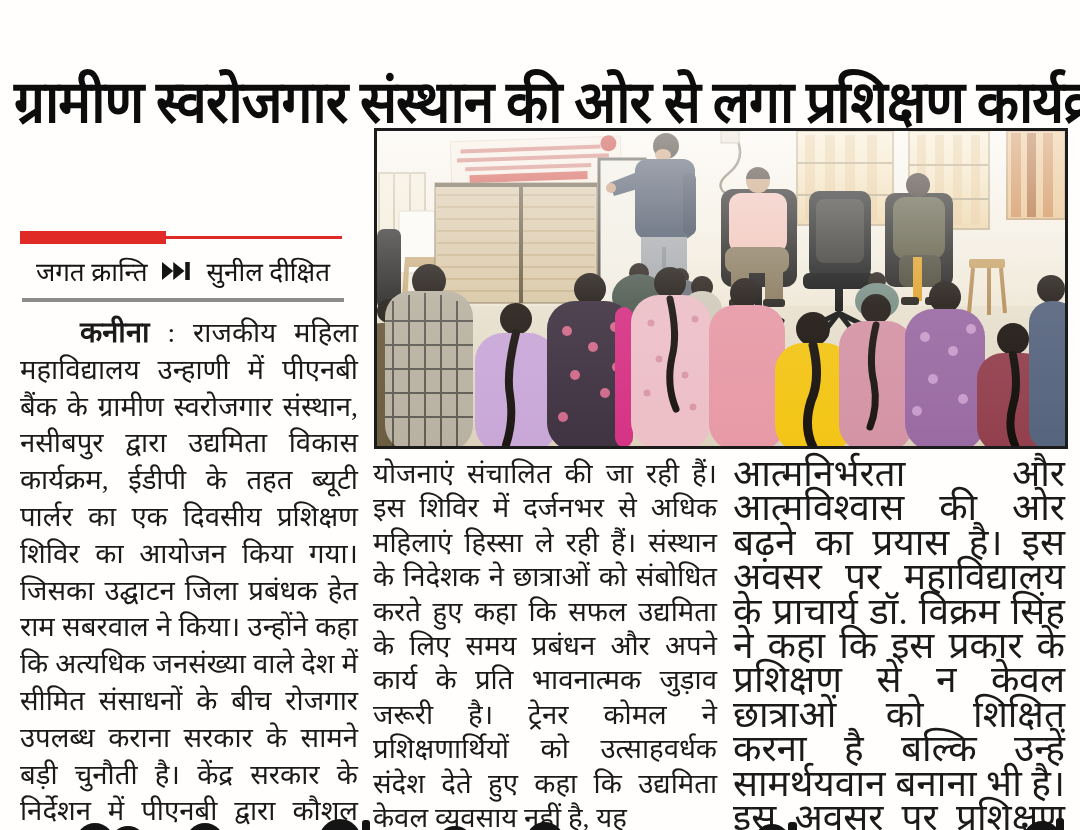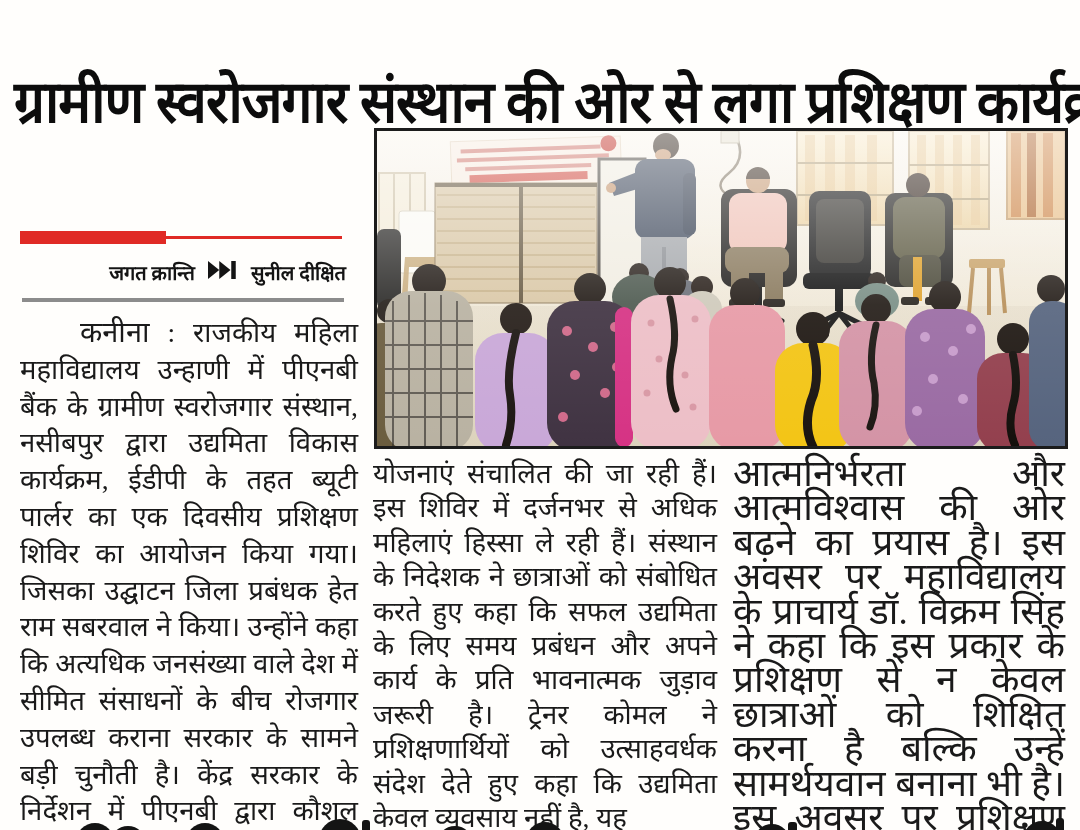--- a/index.html
+++ b/index.html
@@ -18,35 +18,35 @@
   .subhead{
     position:absolute;left:20px;top:134px;width:342px;
     font-size:34px;font-weight:800;line-height:47px;color:#101010;
   }
   .subhead .ff-icon{display:inline-block;vertical-align:baseline;margin-right:10px;}
   .redbar{position:absolute;left:20px;top:231px;width:324px;height:14px;}
   .redbar .thick{position:absolute;left:0;top:0;width:146px;height:13px;background:#e02a25;}
   .redbar .thin{position:absolute;left:146px;top:5px;width:176px;height:3px;background:#e02a25;}
   .byline{
     position:absolute;left:20px;top:252px;width:326px;height:42px;
-    font-size:20px;font-weight:700;text-align:right;line-height:42px;color:#141414;
+    font-size:26px;font-weight:400;text-align:center;line-height:42px;color:#141414;
     white-space:nowrap;
   }
   .byline .ff-icon{margin:0 8px;}
   .grayrule{position:absolute;left:22px;top:298px;width:322px;height:4px;background:#8c8c8c;}
   
   .bodycol{
     position:absolute;text-align:justify;color:#1a1a1a;font-weight:500;
   }
   .bodycol p{margin:0;}
   .col1{left:20px;top:314px;width:338px;font-size:27.5px;line-height:36.8px;}
   .col1 p{text-indent:60px;}
   .col2{left:373px;top:457px;width:344px;font-size:27.5px;line-height:34.4px;}
   .col3{left:733px;top:457px;width:332px;font-size:37px;line-height:34.4px;}
-  .dateline{font-weight:400;font-size:29px;}
+  .dateline{font-weight:700;font-size:29px;}
   
   .photo{
     position:absolute;left:374px;top:128px;width:688px;height:315px;
     border:3px solid #1c1c1c;background:#f4efe4;overflow:hidden;
   }
   .photo svg{display:block;}
   
   .cutoff{position:absolute;left:0;top:810px;width:1080px;height:20px;overflow:hidden;}
 </style>
 </head>

